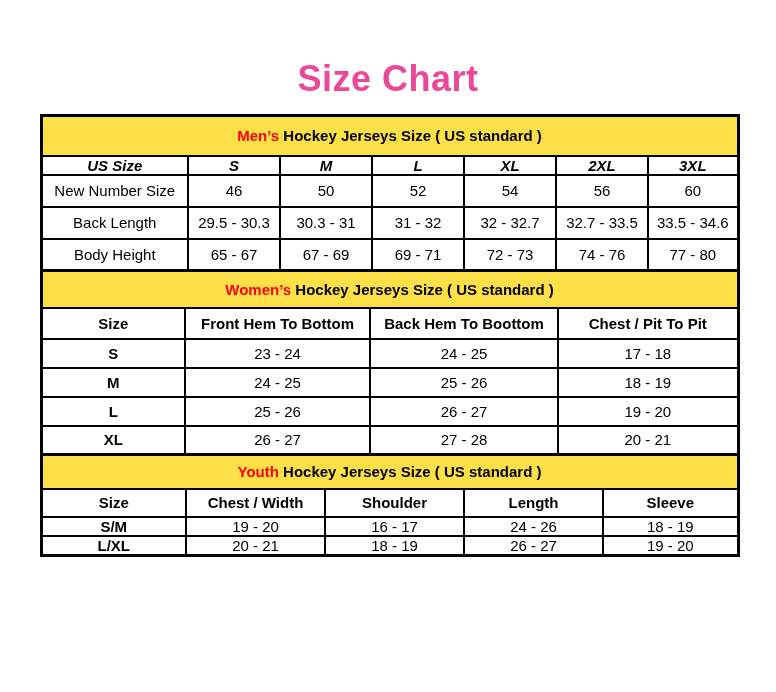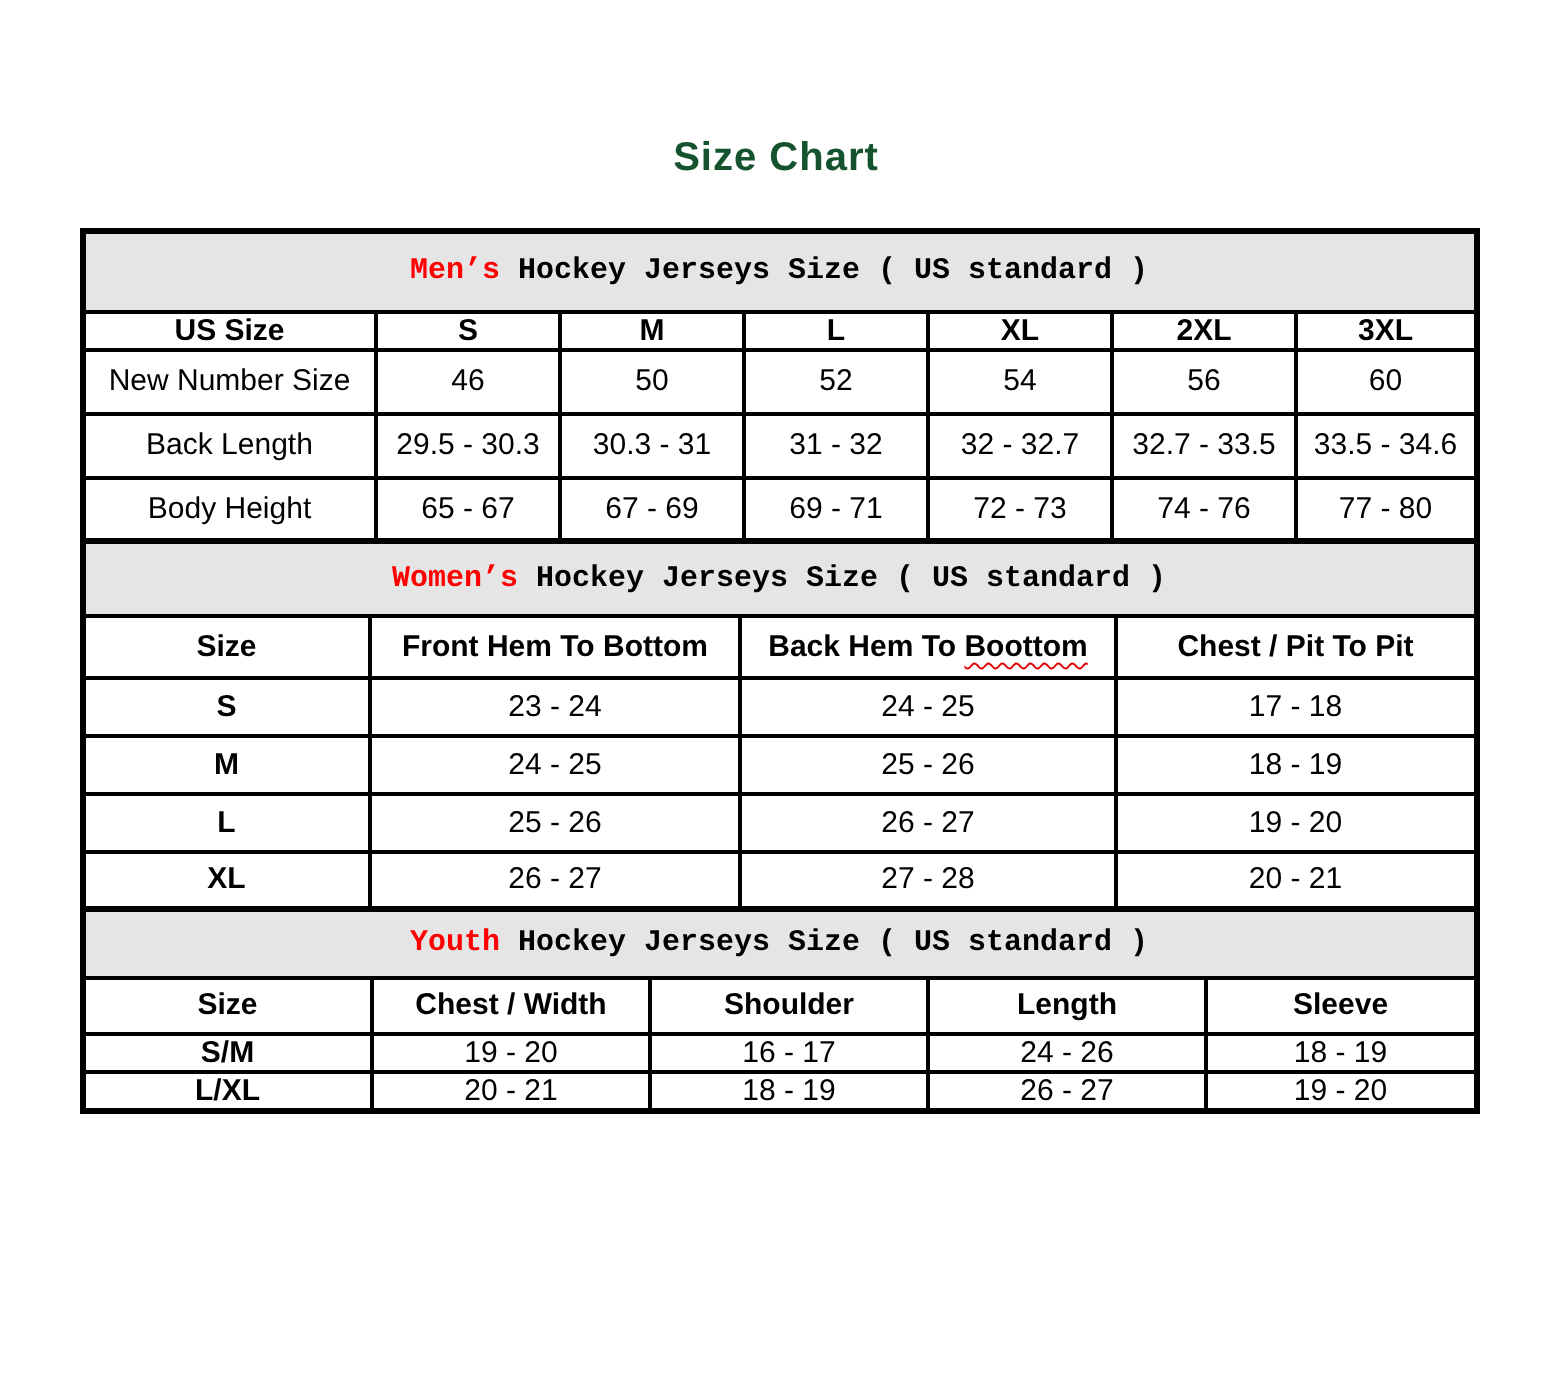--- a/index.html
+++ b/index.html
@@ -8,24 +8,24 @@
     width: 776px;
     height: 692px;
     background: #ffffff;
     overflow: hidden;
     font-family: "Liberation Sans", sans-serif;
     color: #000000;
   }
   .page-title {
     padding-top: 62px;
     text-align: center;
-    font-size: 20px;
+    font-size: 36px;
     line-height: 34px;
     font-weight: bold;
-    color: #14532d;
+    color: #ec4899;
     letter-spacing: 0.5px;
   }
   .chart-wrap {
     width: 697px;
     margin: 18px auto 0 auto;
   }
   table.size-table {
     border-collapse: collapse;
     table-layout: fixed;
     width: 697px;
@@ -35,39 +35,37 @@
   table.size-table td {
     border: 2px solid #000000;
     text-align: center;
     vertical-align: middle;
     padding: 0 2px;
     font-size: 15px;
     overflow: hidden;
     white-space: nowrap;
   }
   td.banner {
-    background: #e5e5e5;
+    background: #fde047;
     font-weight: bold;
     font-size: 16.5px;
-    font-family: Liberation Mono, monospace;
   }
   td.banner .hl { color: #FF0000; }
   td.th { font-weight: bold; }
   td.label-cell.bold { font-weight: bold; }
   .squiggle {
-    text-decoration: underline;
     text-decoration-style: wavy;
     text-decoration-color: #e00000;
     text-decoration-thickness: 1px;
     text-underline-offset: 3px;
     text-decoration-skip-ink: none;
     text-align: right;
   }
   table.men  tr.banner-row { height: 40px; }
-  table.men  tr.header-row { height: 18px; }
+  table.men  tr.header-row { height: 18px; font-style: italic; }
   table.men  tr.data-row   { height: 32px; }
   table.women tr.banner-row { height: 37px; }
   table.women tr.header-row { height: 31px; }
   table.women tr.data-row   { height: 29px; }
   table.youth tr.banner-row { height: 34px; }
   table.youth tr.header-row { height: 28px; }
   table.youth tr.data-row   { height: 19px; }
 </style>
 </head>
 <body>

